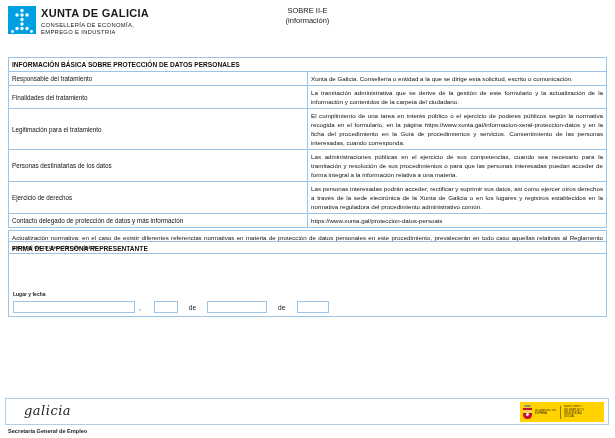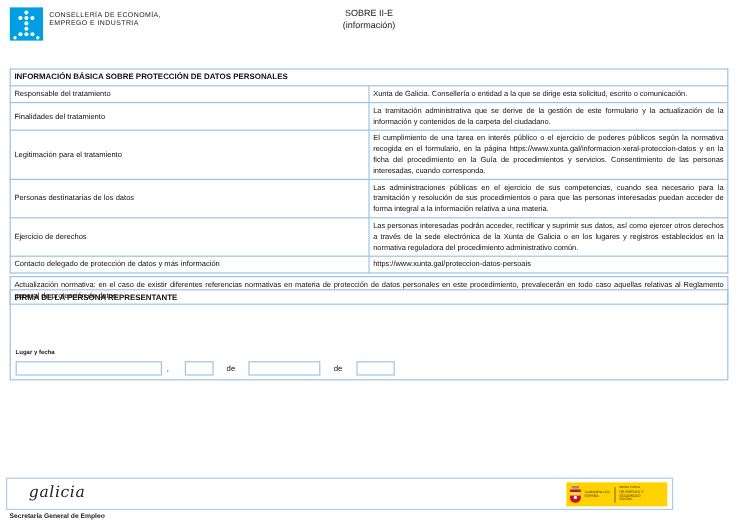--- a/index.html
+++ b/index.html
@@ -37,21 +37,21 @@
     border:1px solid #9dc3e6;height:12px;box-sizing:border-box;background:#fff;
     font-size:6.5px;font-family:"Liberation Sans",sans-serif;padding:0 2px;outline:none;
   }
   .in-place{width:122px;}
   .in-day{width:24px;margin-left:13px;}
   .in-month{width:60px;margin-left:11px;}
   .in-year{width:32px;margin-left:12px;}
   .sep{font-size:6.5px;color:#111;margin-left:4px;line-height:10px;}
   .sep.de{margin-left:11px;}
   
-  .footer-box{position:absolute;left:5px;top:398px;width:556px;height:27px;border:1px solid #aecde8;box-sizing:border-box;}
+  .footer-box{position:absolute;left:5px;top:398px;width:604px;height:27px;border:1px solid #aecde8;box-sizing:border-box;}
   .galicia-mark{
     position:absolute;left:18px;top:4px;
     font-family:"DejaVu Serif",serif;font-style:italic;font-size:13px;color:#222;letter-spacing:.5px;
   }
   .gov-logo{
     position:absolute;right:4px;top:3px;width:84px;height:20px;background:#ffd200;
     display:flex;align-items:center;padding:0 2px;box-sizing:border-box;
   }
   .gov-arms{width:11px;height:15px;margin-right:2px;flex:0 0 auto;}
   .gov-txt{font-size:3px;line-height:3.4px;color:#3a3000;width:22px;overflow:hidden;}
@@ -75,20 +75,21 @@
         <circle cx="14" cy="18" r="1.7"></circle>
         <circle cx="9" cy="22.5" r="1.7"></circle>
         <circle cx="14" cy="22.5" r="1.7"></circle>
         <circle cx="19" cy="22.5" r="1.7"></circle>
         <circle cx="4.5" cy="25.5" r="1.4"></circle>
         <circle cx="23.5" cy="25.5" r="1.4"></circle>
       </g>
     </svg>
   </span>
   <div class="org-block">
+    <div class="org-name">XUNTA DE GALICIA</div>
     <div class="org-dept">
       <div>CONSELLERÍA DE ECONOMÍA,</div>
       <div>EMPREGO E INDUSTRIA</div>
     </div>
   </div>
   <div class="annex-block">
     <div class="annex-title">SOBRE II-E</div>
     <div class="annex-sub">(información)</div>
   </div>
 

